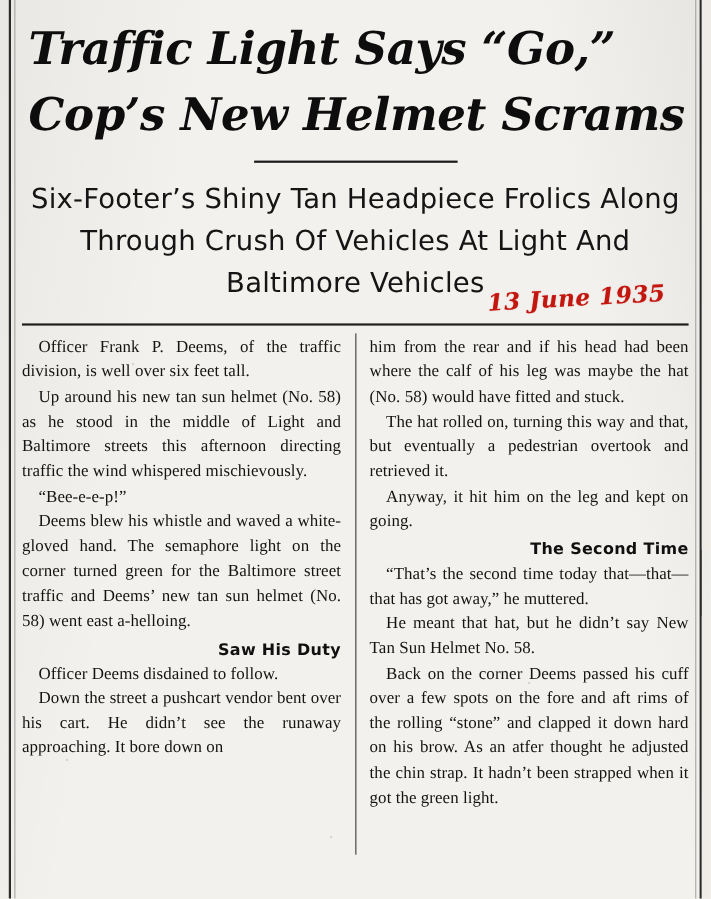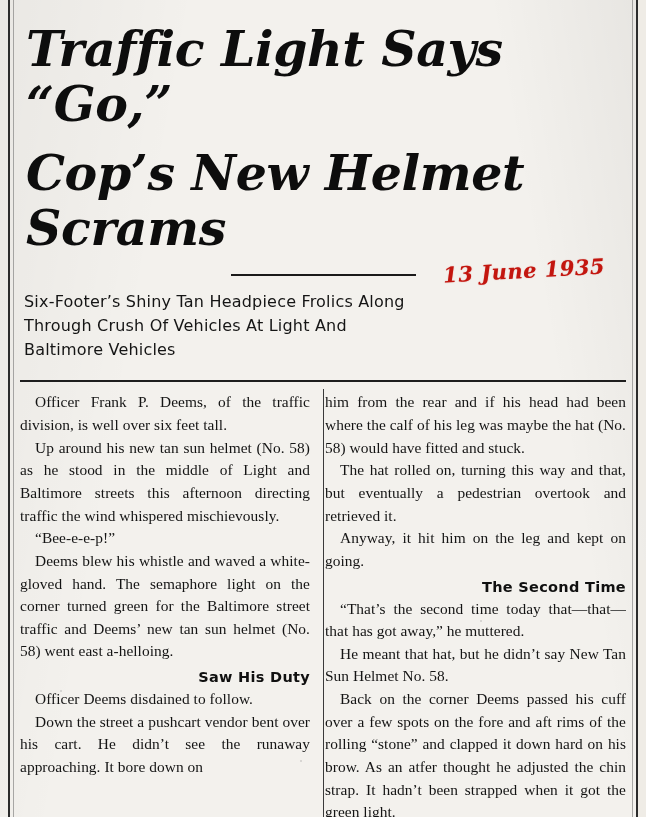--- a/index.html
+++ b/index.html
@@ -70,21 +70,21 @@
     right: 20px;
     top: 0;
     bottom: 0;
   }
 
   
   .headline {
     font-family: "DejaVu Serif", serif;
     font-weight: bold;
     font-style: italic;
-    font-size: 49px;
+    font-size: 41px;
     line-height: 1.12;
     letter-spacing: -0.4px;
     text-align: left;
     margin: 22px 0 0 6px;
     color: #0d0d0d;
   }
   .headline .l2 {
     display: block;
     margin-top: 14px;
   }
@@ -92,23 +92,23 @@
   .rule-short {
     width: 185px;
     height: 2px;
     background: #1a1a1a;
     margin: 18px auto 14px auto;
   }
 
   
   .deck {
     font-family: "DejaVu Sans", sans-serif;
-    font-size: 16px;
+    font-size: 25px;
     line-height: 1.52;
-    text-align: left;
+    text-align: center;
     letter-spacing: 0.2px;
     color: #151515;
     margin: 0 4px;
   }
   .deck span { display: block; }
 
   .hand-date {
     position: absolute;
     left: 443px;
     top: 258px;
@@ -132,21 +132,21 @@
   .cols {
     position: relative;
     display: flex;
     margin-top: 9px;
   }
   .col {
     width: 50%;
     box-sizing: border-box;
   }
   .col.left { padding-right: 13px; }
-  .col.right { padding-left: 2px; }
+  .col.right { padding-left: 13px; }
   .col-rule {
     position: absolute;
     left: 50%;
     top: -2px;
     bottom: -40px;
     width: 1px;
     background: #3a3a3a;
   }
 
   .col p {

